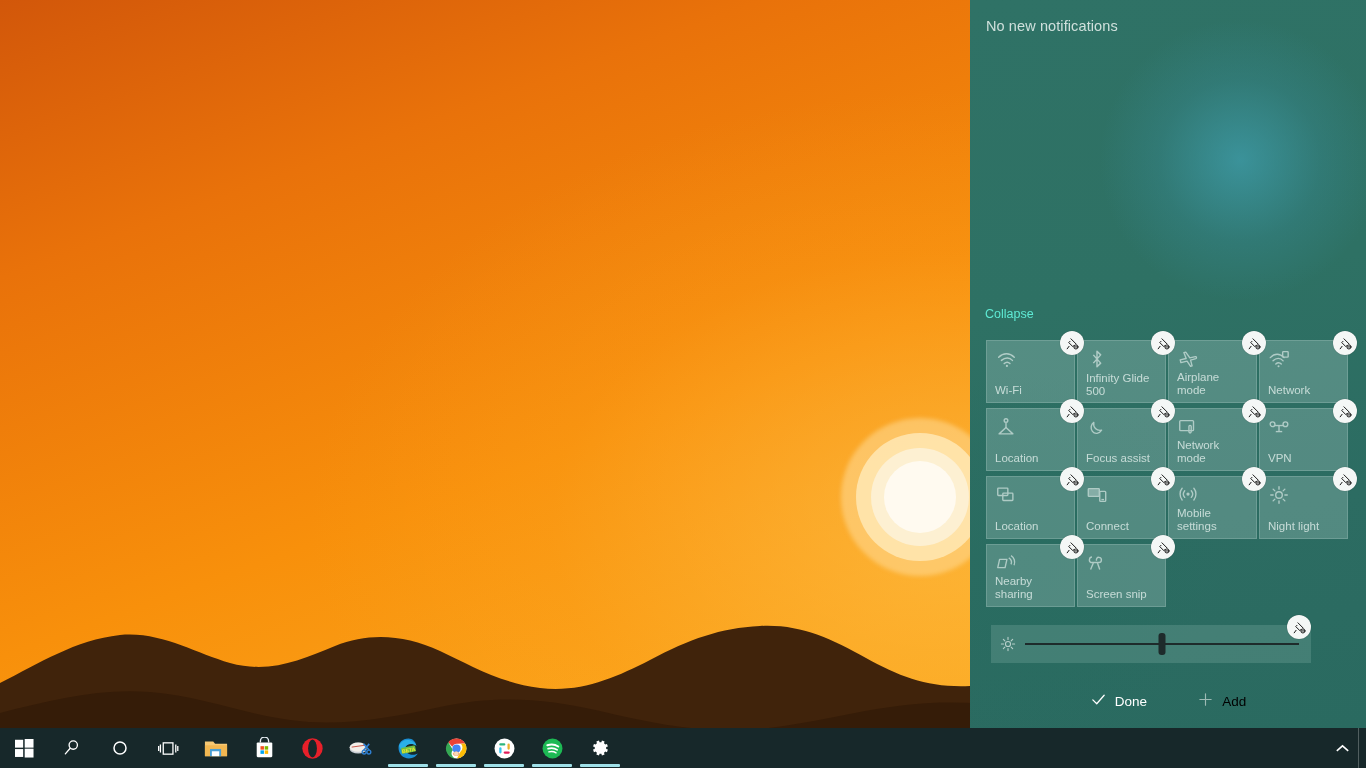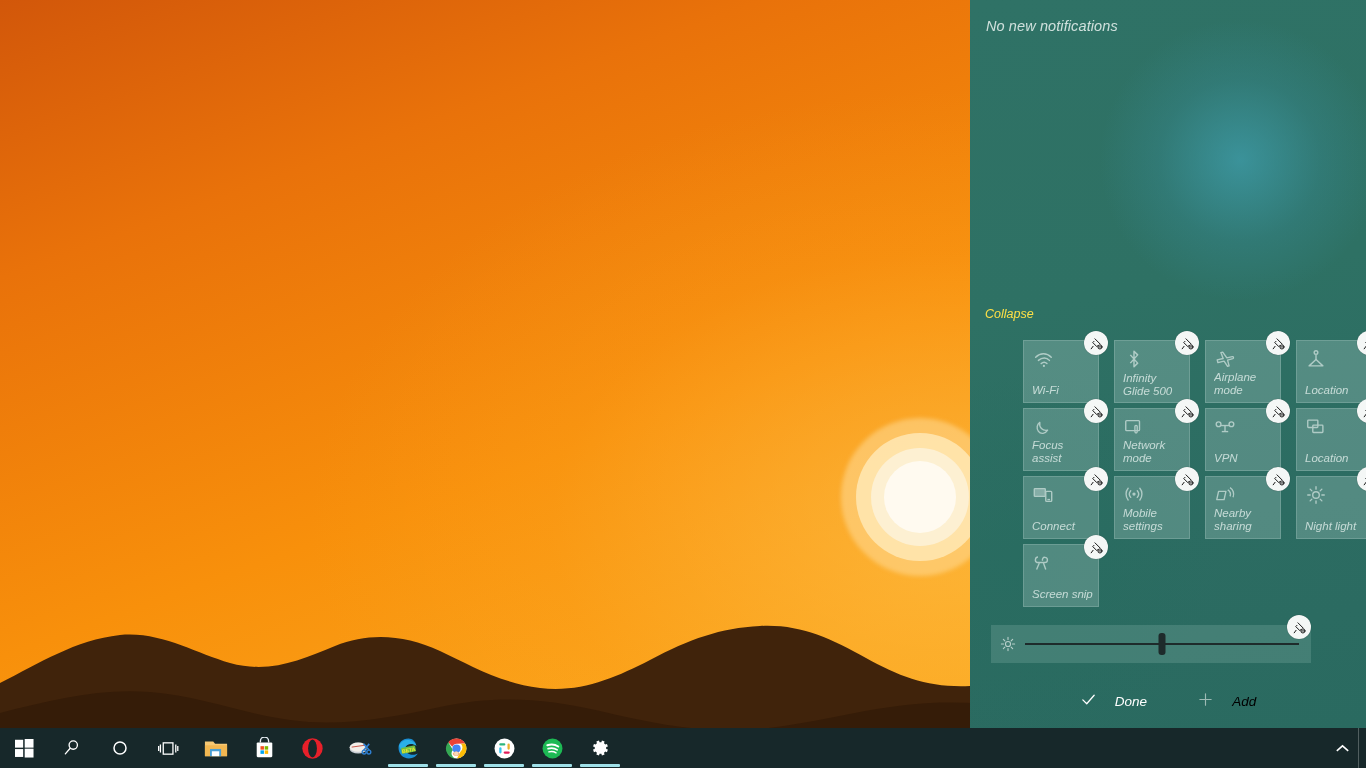--- a/index.html
+++ b/index.html
@@ -78,21 +78,20 @@
   }
 
   
   #action-center {
     position: absolute; right: 0; top: 0;
     width: 396px; height: 728px;
     background: #2f7266;
     overflow: hidden;
     z-index: 30;
     color: #eaf2f0;
-    font-style: italic;
   }
   #ac-acrylic {
     position: absolute; left: 0; top: 0; right: 0; bottom: 0;
     background:
       radial-gradient(circle 180px at 270px 160px, rgba(64,160,176,0.70) 0%, rgba(56,140,152,0.32) 45%, rgba(47,114,102,0) 78%),
       radial-gradient(circle 250px at 60px 560px, rgba(38,108,95,0.55) 0%, rgba(47,114,102,0) 75%),
       linear-gradient(170deg, #2f7266 0%, #2e7164 40%, #2c6c62 70%, #2a6a60 100%);
   }
   #ac-content {
     position: relative;
@@ -101,42 +100,41 @@
   }
   #notif-header {
     position: absolute; left: 16px; top: 18px;
     font-size: 14.5px;
     color: #cfe0dc;
     letter-spacing: 0.1px;
   }
   #collapse-link {
     position: absolute; left: 15px; top: 307px;
     font-size: 12.5px;
-    color: #fde047;
+    color: #5eead4;
     cursor: default;
   }
 
   
   #quick-actions {
     position: absolute;
     left: 16px; top: 340px;
     width: 364px;
     display: grid;
     grid-template-columns: repeat(4, 89px);
     grid-template-rows: repeat(4, 63px);
     column-gap: 2px; row-gap: 5px;
   }
   .qa-tile {
     position: relative;
-    width: 76px; height: 63px;
+    width: 89px; height: 63px;
     background: rgba(198,226,219,0.26);
     border: 1px solid rgba(215,236,231,0.20);
     cursor: default;
     overflow: visible;
-    margin-left: 37px;
   }
   .qa-icon {
     position: absolute; left: 8px; top: 7px;
     width: 22px; height: 22px;
     opacity: 0.62;
     color: #e8f3f0;
   }
   .qa-label {
     position: absolute; left: 8px; right: 5px; bottom: 5px;
     font-size: 11.5px;
@@ -203,21 +201,21 @@
 
   
   #ac-footer {
     position: absolute;
     left: 0; bottom: 6px;
     width: 396px; height: 42px;
     display: flex; align-items: center; justify-content: center;
     gap: 30px;
   }
   .footer-btn {
-    display: flex; align-items: center; gap: 18px;
+    display: flex; align-items: center; gap: 8px;
     padding: 6px 10px;
     cursor: default;
   }
   .footer-btn .fb-label { font-size: 13.5px; }
   #done-button .fb-label { color: #ffffff; }
   #done-button svg { stroke: #ffffff; }
   #add-button .fb-label { color: #000000; }
   #add-button svg { stroke: #9dbab4; }
 </style>
 </head>
@@ -339,20 +337,41 @@
               <path d="M9.5 4.5 L18 13"></path>
                 <path d="M8 8.5 L6 10.5 L12.5 17 L14.5 15"></path>
                 <path d="M6.5 16.5 L3.5 20.5"></path>
               <circle cx="17.5" cy="17.5" r="3.3"></circle>
                 <path d="M15.9 17.5 H19.1"></path>
             </svg>
           </span>
         </div>
 
 
+        <div class="qa-tile">
+          <span class="qa-icon">
+            <svg viewBox="0 0 24 24" fill="none" stroke="currentColor" stroke-width="1.5" stroke-linecap="round">
+              <path d="M2.5 10.5 C 7 5.5, 13 5.5, 17.5 10.5"></path>
+                <path d="M5.5 14 C 9 10.5, 13.5 10.5, 16.5 14"></path>
+              <path d="M8.5 17.5 C 10.5 15.6, 12.8 15.6, 14.5 17.5"></path>
+                <circle cx="11.5" cy="20" r="1.1" fill="currentColor" stroke="none"></circle>
+              <rect x="16" y="4" width="6" height="6" rx="0.8"></rect>
+            </svg>
+          </span>
+          <span class="qa-label">Network</span>
+          <span class="unpin-badge">
+            <svg viewBox="0 0 24 24" fill="none" stroke="#1a1a1a" stroke-width="1.6" stroke-linecap="round">
+              <path d="M9.5 4.5 L18 13"></path>
+                <path d="M8 8.5 L6 10.5 L12.5 17 L14.5 15"></path>
+                <path d="M6.5 16.5 L3.5 20.5"></path>
+              <circle cx="17.5" cy="17.5" r="3.3"></circle>
+                <path d="M15.9 17.5 H19.1"></path>
+            </svg>
+          </span>
+        </div>
 
         <div class="qa-tile">
           <span class="qa-icon">
             <svg viewBox="0 0 24 24" fill="none" stroke="currentColor" stroke-width="1.5" stroke-linejoin="round">
               <circle cx="12" cy="5" r="2"></circle>
                 <path d="M12 7.5 L12 13"></path>
                 <path d="M4.5 19.5 L12 12.5 L19.5 19.5 Z"></path>
             </svg>
           </span>
           <span class="qa-label">Location</span>
@@ -484,48 +503,48 @@
                 <path d="M8 8.5 L6 10.5 L12.5 17 L14.5 15"></path>
                 <path d="M6.5 16.5 L3.5 20.5"></path>
               <circle cx="17.5" cy="17.5" r="3.3"></circle>
                 <path d="M15.9 17.5 H19.1"></path>
             </svg>
           </span>
         </div>
 
         <div class="qa-tile">
           <span class="qa-icon">
-            <svg viewBox="0 0 24 24" fill="none" stroke="currentColor" stroke-width="1.5" stroke-linejoin="round">
-              <path d="M3 17 L11 17 L13 8 L5 8 Z"></path>
-              <path d="M15 6.5 C 17.5 8, 18.5 11, 17.5 13.5"></path>
-              <path d="M17.5 4 C 21 6, 22.3 10.5, 20.8 14.5"></path>
-            </svg>
-          </span>
-          <span class="qa-label">Nearby sharing</span>
-          <span class="unpin-badge">
-            <svg viewBox="0 0 24 24" fill="none" stroke="#1a1a1a" stroke-width="1.6" stroke-linecap="round">
-              <path d="M9.5 4.5 L18 13"></path>
-                <path d="M8 8.5 L6 10.5 L12.5 17 L14.5 15"></path>
-                <path d="M6.5 16.5 L3.5 20.5"></path>
-              <circle cx="17.5" cy="17.5" r="3.3"></circle>
-                <path d="M15.9 17.5 H19.1"></path>
-            </svg>
-          </span>
-        </div>
-
-        <div class="qa-tile">
-          <span class="qa-icon">
             <svg viewBox="0 0 24 24" fill="none" stroke="currentColor" stroke-width="1.5" stroke-linecap="round">
               <circle cx="12" cy="12" r="3.6"></circle>
               <path d="M12 3 V5.6 M12 18.4 V21 M3 12 H5.6 M18.4 12 H21
                        M5.6 5.6 L7.5 7.5 M16.5 16.5 L18.4 18.4
                        M18.4 5.6 L16.5 7.5 M7.5 16.5 L5.6 18.4"></path>
             </svg>
           </span>
           <span class="qa-label">Night light</span>
+          <span class="unpin-badge">
+            <svg viewBox="0 0 24 24" fill="none" stroke="#1a1a1a" stroke-width="1.6" stroke-linecap="round">
+              <path d="M9.5 4.5 L18 13"></path>
+                <path d="M8 8.5 L6 10.5 L12.5 17 L14.5 15"></path>
+                <path d="M6.5 16.5 L3.5 20.5"></path>
+              <circle cx="17.5" cy="17.5" r="3.3"></circle>
+                <path d="M15.9 17.5 H19.1"></path>
+            </svg>
+          </span>
+        </div>
+
+        <div class="qa-tile">
+          <span class="qa-icon">
+            <svg viewBox="0 0 24 24" fill="none" stroke="currentColor" stroke-width="1.5" stroke-linejoin="round">
+              <path d="M3 17 L11 17 L13 8 L5 8 Z"></path>
+              <path d="M15 6.5 C 17.5 8, 18.5 11, 17.5 13.5"></path>
+              <path d="M17.5 4 C 21 6, 22.3 10.5, 20.8 14.5"></path>
+            </svg>
+          </span>
+          <span class="qa-label">Nearby sharing</span>
           <span class="unpin-badge">
             <svg viewBox="0 0 24 24" fill="none" stroke="#1a1a1a" stroke-width="1.6" stroke-linecap="round">
               <path d="M9.5 4.5 L18 13"></path>
                 <path d="M8 8.5 L6 10.5 L12.5 17 L14.5 15"></path>
                 <path d="M6.5 16.5 L3.5 20.5"></path>
               <circle cx="17.5" cy="17.5" r="3.3"></circle>
                 <path d="M15.9 17.5 H19.1"></path>
             </svg>
           </span>
         </div>

